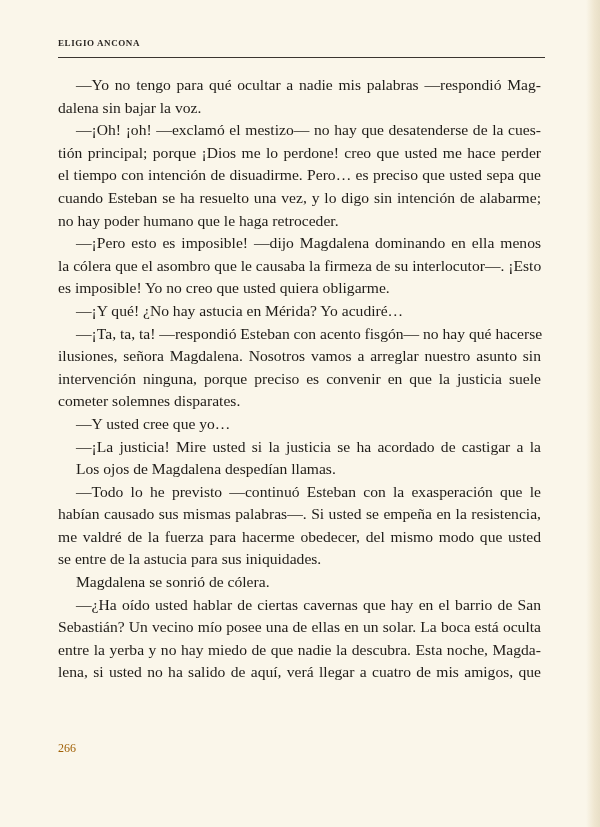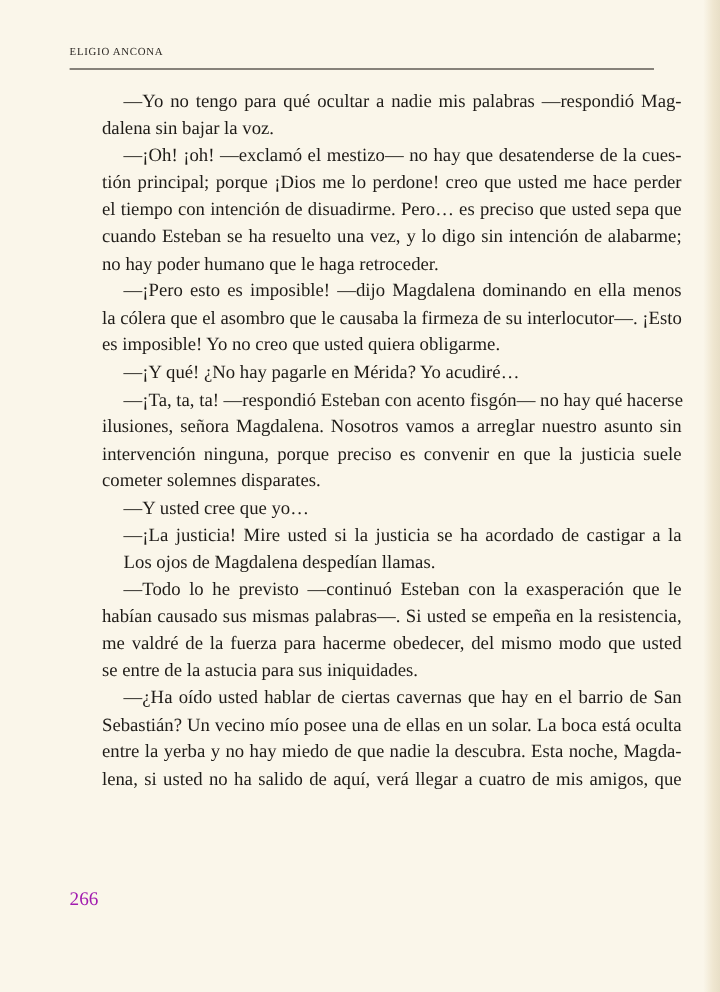--- a/index.html
+++ b/index.html
@@ -9,41 +9,41 @@
       position: relative;
       font-family: "Liberation Serif", "DejaVu Serif", serif;
       color: #1f1c18;
     }
     .page-edge {
       position: absolute; top: 0; right: 0; width: 14px; height: 827px;
       background: linear-gradient(to right, rgba(240,232,212,0) 0%, #efe6d0 60%, #e8dfc7 100%);
     }
     .running-head {
       position: absolute; left: 58px; top: 38px;
-      font-size: 9px; letter-spacing: 0.6px; font-weight: normal;
+      font-size: 9px; letter-spacing: 0.6px; font-weight: bold;
       color: #2a2622;
     }
     .head-rule {
       position: absolute; left: 58px; top: 57px; width: 487px; height: 1px;
       background: #3a3530;
     }
     .text-block {
       position: absolute; left: 58px; top: 74px; width: 483px;
-      font-size: 15.6px; line-height: 22.6px; margin-left: 27px;
+      font-size: 15.6px; line-height: 22.6px;
     }
     .line {
       display: block; white-space: nowrap;
       text-align: justify; text-align-last: justify;
       height: 22.6px;
     }
     .line.indent { padding-left: 18px; }
     .line.last { text-align-last: left; }
     .folio {
       position: absolute; left: 58px; top: 741px;
-      font-size: 16px; color: #a21caf;
+      font-size: 12px; color: #a16207;
     }
   </style>
 </head>
 <body>
 
 <div class="page-edge"></div>
 
 <div class="running-head">ELIGIO ANCONA</div>
 <div class="head-rule"></div>
 
@@ -51,31 +51,32 @@
     <span class="line indent">—Yo no tengo para qué ocultar a nadie mis palabras —respondió Mag-</span>
     <span class="line last">dalena sin bajar la voz.</span>
     <span class="line indent">—¡Oh! ¡oh! —exclamó el mestizo— no hay que desatenderse de la cues-</span>
     <span class="line">tión principal; porque ¡Dios me lo perdone! creo que usted me hace perder</span>
     <span class="line">el tiempo con intención de disuadirme. Pero… es preciso que usted sepa que</span>
     <span class="line">cuando Esteban se ha resuelto una vez, y lo digo sin intención de alabarme;</span>
     <span class="line last">no hay poder humano que le haga retroceder.</span>
     <span class="line indent">—¡Pero esto es imposible! —dijo Magdalena dominando en ella menos</span>
     <span class="line">la cólera que el asombro que le causaba la firmeza de su interlocutor—. ¡Esto</span>
     <span class="line last">es imposible! Yo no creo que usted quiera obligarme.</span>
-    <span class="line indent last">—¡Y qué! ¿No hay pagarle en Mérida? Yo acudiré…</span>
+    <span class="line indent last">—¡Y qué! ¿No hay astucia en Mérida? Yo acudiré…</span>
     <span class="line indent">—¡Ta, ta, ta! —respondió Esteban con acento fisgón— no hay qué hacerse</span>
     <span class="line">ilusiones, señora Magdalena. Nosotros vamos a arreglar nuestro asunto sin</span>
     <span class="line">intervención ninguna, porque preciso es convenir en que la justicia suele</span>
     <span class="line last">cometer solemnes disparates.</span>
     <span class="line indent last">—Y usted cree que yo…</span>
     <span class="line indent">—¡La justicia! Mire usted si la justicia se ha acordado de castigar a la</span>
     <span class="line indent last">Los ojos de Magdalena despedían llamas.</span>
     <span class="line indent">—Todo lo he previsto —continuó Esteban con la exasperación que le</span>
     <span class="line">habían causado sus mismas palabras—. Si usted se empeña en la resistencia,</span>
     <span class="line">me valdré de la fuerza para hacerme obedecer, del mismo modo que usted</span>
     <span class="line last">se entre de la astucia para sus iniquidades.</span>
+    <span class="line indent last">Magdalena se sonrió de cólera.</span>
     <span class="line indent">—¿Ha oído usted hablar de ciertas cavernas que hay en el barrio de San</span>
     <span class="line">Sebastián? Un vecino mío posee una de ellas en un solar. La boca está oculta</span>
     <span class="line">entre la yerba y no hay miedo de que nadie la descubra. Esta noche, Magda-</span>
     <span class="line">lena, si usted no ha salido de aquí, verá llegar a cuatro de mis amigos, que</span>
   </div>
 
 <div class="folio">266</div>
 
 </body></html>

